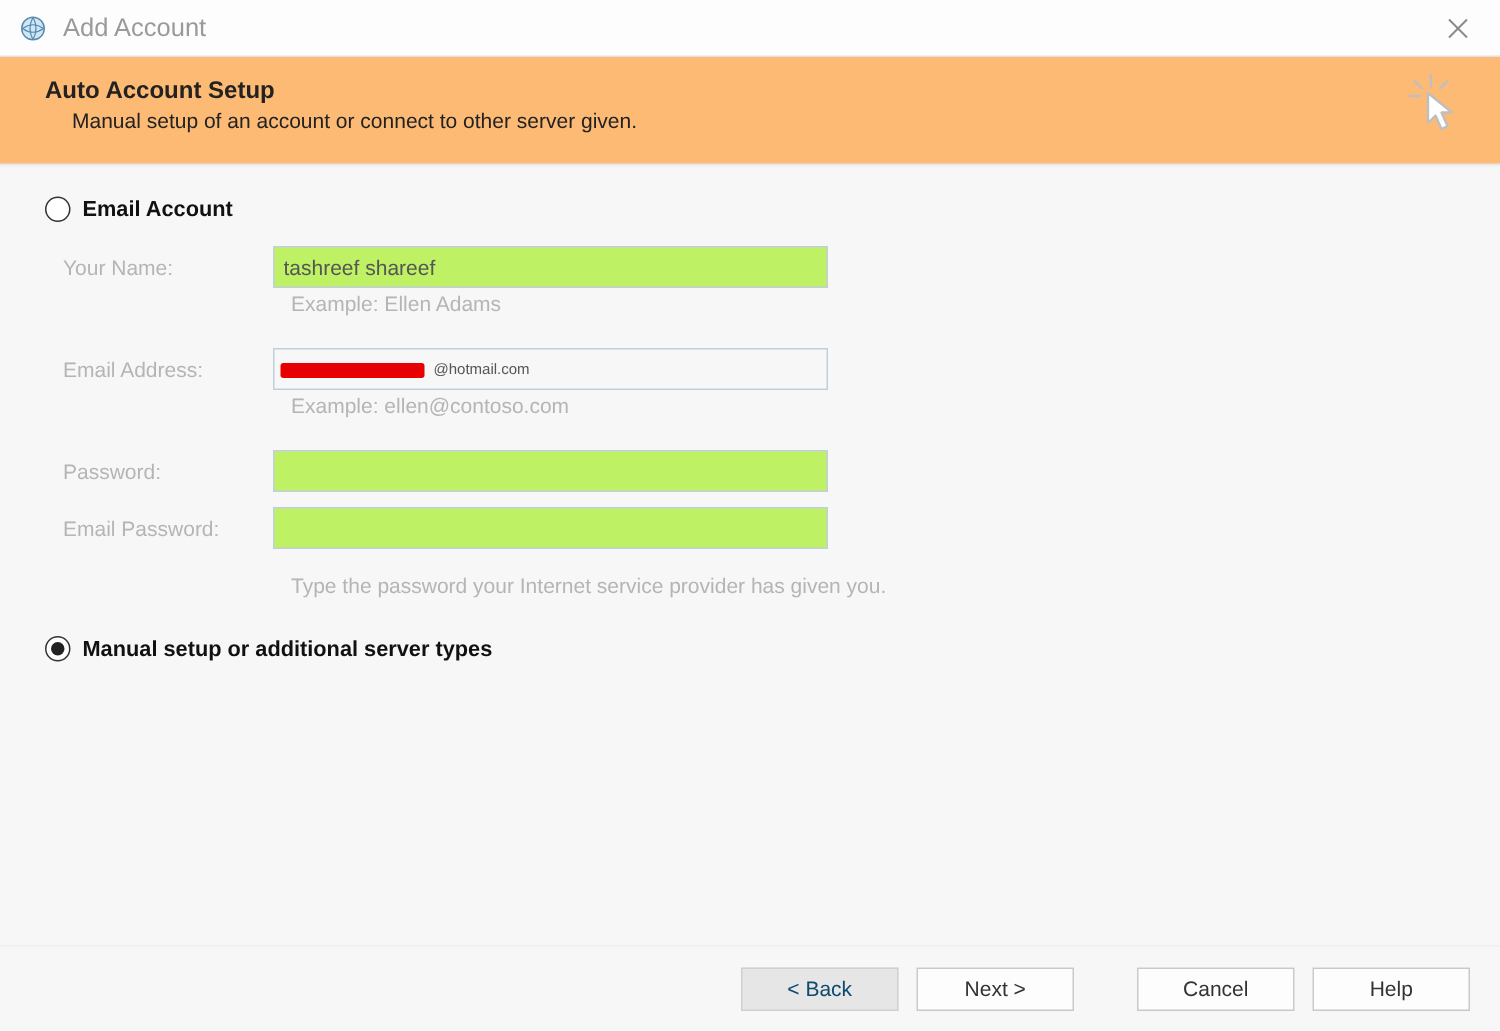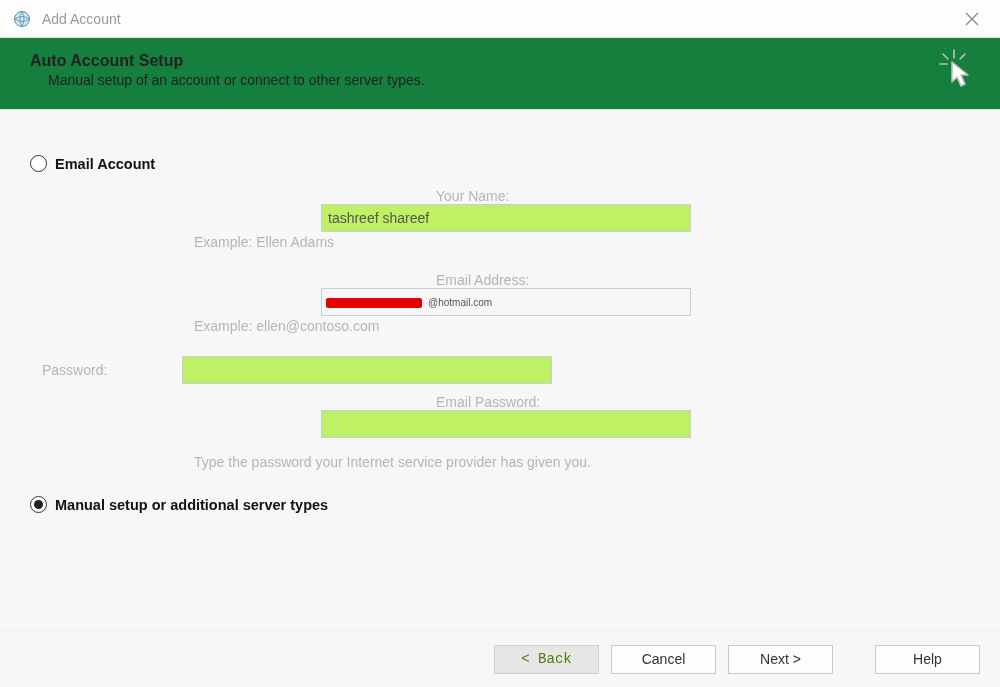--- a/index.html
+++ b/index.html
@@ -27,36 +27,36 @@
     .title-bar .app-icon {
       width: 20px;
       height: 20px;
       margin-right: 10px;
       display: flex;
       align-items: center;
       justify-content: center;
     }
     .title-bar .title {
       color: #9a9a9a;
-      font-size: 14px;
+      font-size: 17px;
       flex: 1;
     }
     .title-bar .close {
       width: 40px;
       height: 30px;
       display: flex;
       align-items: center;
       justify-content: center;
       color: #9a9a9a;
       font-size: 18px;
     }
     
     .header-section {
       padding: 14px 14px 14px 30px;
-      background: #15803d;
+      background: #fdba74;
       position: relative;
       border-bottom: 1px solid #e6e6e6;
       height: 72px;
     }
     .header-section .heading {
       font-weight: 600;
       font-size: 16px;
       color: #222;
     }
     .header-section .subheading {
@@ -65,21 +65,21 @@
       margin-left: 18px;
       margin-top: 2px;
     }
     .header-section .cursor-graphic {
       position: absolute;
       right: 20px;
       top: 10px;
     }
     
     .body-section {
-      padding: 44px 30px 0 30px;
+      padding: 20px 30px 0 30px;
       background: #f7f7f7;
       border-top: 1px solid #f0f0f0;
       height: 520px;
     }
     .radio-row {
       display: flex;
       align-items: center;
       margin-bottom: 16px;
     }
     .radio-outer {
@@ -110,21 +110,20 @@
       margin-left: 12px;
       margin-bottom: 26px;
     }
     .form-row {
       display: flex;
       align-items: center;
       margin-bottom: 6px;
     }
     .form-row.with-hint {
       margin-bottom: 2px;
-      flex-direction: column;
     }
     .form-label {
       width: 140px;
       color: #b5b5b5;
       font-size: 14px;
       flex-shrink: 0;
     }
     .form-input {
       width: 370px;
       height: 28px;
@@ -193,24 +192,23 @@
       background: #fdfdfd;
       font-size: 14px;
       color: #333;
       display: flex;
       align-items: center;
       justify-content: center;
       cursor: pointer;
     }
     .btn.disabled {
       background: #e6e6e6;
-      color: #4d7c0f;
+      color: #0c4a6e;
       border-color: #d0d0d0;
       cursor: default;
-      font-family: Liberation Mono, monospace;
     }
     .btn.next {
       margin-right: 30px;
     }
   </style>
 </head>
 <body>
 
 <div class="title-bar">
   <div class="app-icon">
@@ -226,21 +224,21 @@
   <div class="close">
     <svg width="14" height="14" viewBox="0 0 14 14">
       <line x1="1" y1="1" x2="13" y2="13" stroke="#8a8a8a" stroke-width="1.3"></line>
       <line x1="13" y1="1" x2="1" y2="13" stroke="#8a8a8a" stroke-width="1.3"></line>
     </svg>
   </div>
 </div>
 
 <div class="header-section">
   <div class="heading">Auto Account Setup</div>
-  <div class="subheading">Manual setup of an account or connect to other server types.</div>
+  <div class="subheading">Manual setup of an account or connect to other server given.</div>
   <div class="cursor-graphic">
     <svg width="48" height="48" viewBox="0 0 48 48">
       <g stroke="#bfbfbf" stroke-width="1.6" stroke-linecap="round">
         <line x1="22" y1="2" x2="22" y2="10"></line>
         <line x1="8" y1="16" x2="15" y2="16"></line>
         <line x1="11" y1="6" x2="16" y2="11"></line>
         <line x1="33" y1="6" x2="28" y2="11"></line>
       </g>
       <path d="M20 14 L20 34 L25 29 L29 38 L33 36 L29 27 L36 27 Z" fill="#ffffff" stroke="#bfbfbf" stroke-width="1.6" stroke-linejoin="round"></path>
     </svg>
@@ -285,16 +283,16 @@
 
   <div class="radio-row">
     <div class="radio-outer checked"></div>
     <div class="radio-label">Manual setup or additional server types</div>
   </div>
 
 </div>
 
 <div class="footer">
   <div class="btn disabled">&lt; Back</div>
+  <div class="btn next">Next &gt;</div>
   <div class="btn">Cancel</div>
-  <div class="btn next">Next &gt;</div>
   <div class="btn">Help</div>
 </div>
 
 </body></html>

